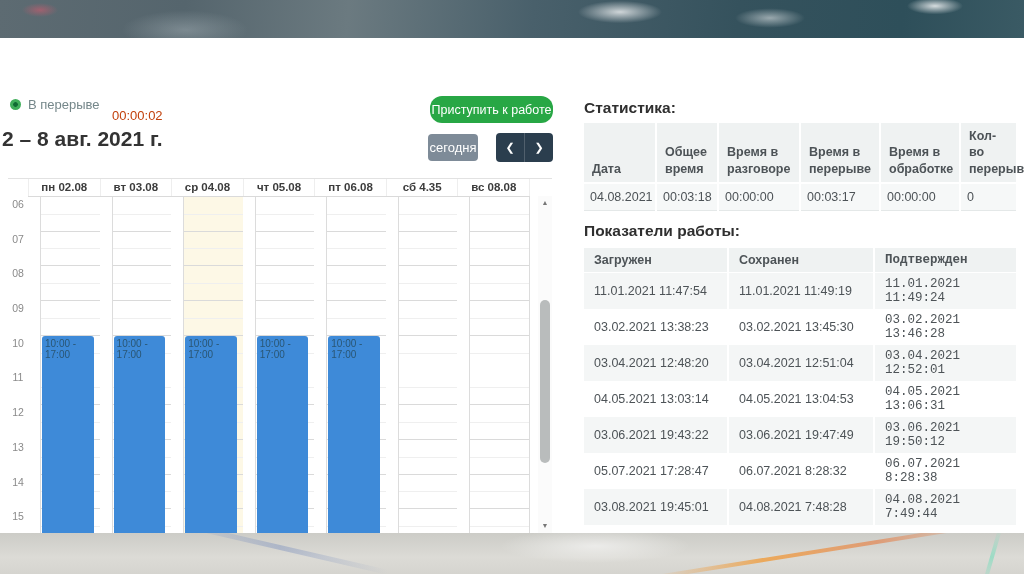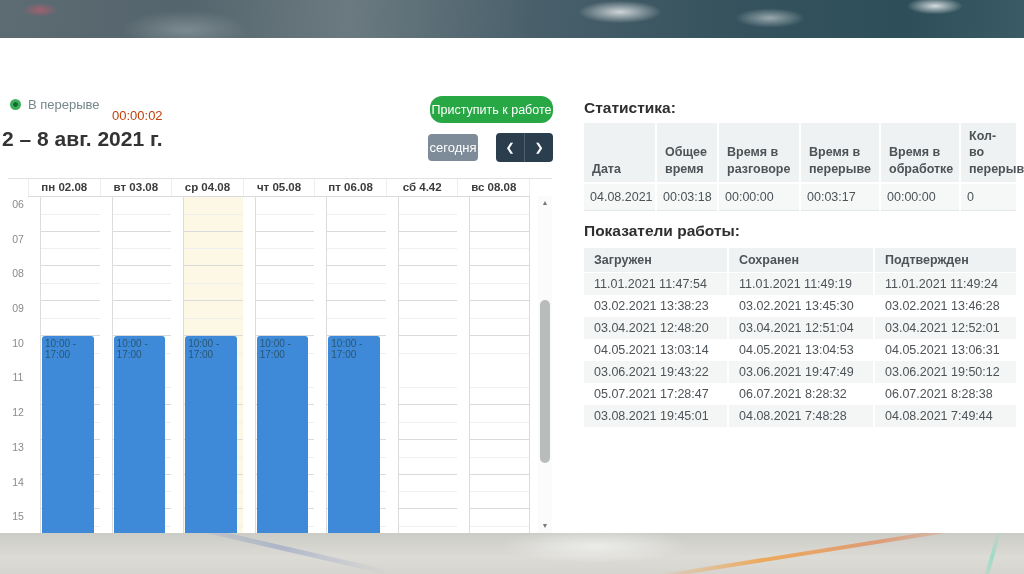--- a/index.html
+++ b/index.html
@@ -99,21 +99,21 @@
   .stats-table { position:absolute; left:0; top:41px; border-bottom:1px solid #e4e8e8; }
   .ind-table { position:absolute; left:0; top:166px; }
   th, td { font-size:12.5px; color:#4d5357; text-align:left; }
   th { font-weight:700; }
   .stats-table th { background:#eff2f2; vertical-align:bottom; padding:5px 8px; line-height:1.3;
     border-right:2px solid #fff; border-bottom:2px solid #fff; }
   .stats-table td { background:#f6f8f8; padding:6px 6px; border-right:2px solid #fff; }
   .stats-table th:last-child, .stats-table td:last-child { border-right:none; }
   .ind-table th { background:#eff2f2; padding:5px 10px; border-right:2px solid #fff; border-bottom:1px solid #fff; }
   .ind-table td { padding:4px 10px; border-right:2px solid #fff; }
-  .ind-table th:last-child, .ind-table td:last-child { border-right:none; }
+  .ind-table th:last-child, .ind-table td:last-child { border-right:none;font-family:Liberation Mono, monospace; }
   .ind-table tbody tr:nth-child(odd) td { background:#f4f6f6; }
   .ind-table tbody tr:nth-child(even) td { background:#ffffff; }
 </style>
 </head>
 <body>
 
 <div class="bg-top"></div>
 <div class="bg-bottom">
   <div class="streak blue"></div>
   <div class="streak white"></div>
@@ -170,21 +170,21 @@
     </button>
 </div>
 
 <div class="calendar">
   <div class="cal-head">
     <div class="cal-head-cell">пн 02.08</div>
     <div class="cal-head-cell">вт 03.08</div>
     <div class="cal-head-cell">ср 04.08</div>
     <div class="cal-head-cell">чт 05.08</div>
     <div class="cal-head-cell">пт 06.08</div>
-    <div class="cal-head-cell">сб 4.42</div>
+    <div class="cal-head-cell">сб 4.35</div>
     <div class="cal-head-cell">вс 08.08</div>
   </div>
   <div class="cal-body">
     <div class="time-label" style="top:2px">06</div>
     <div class="time-label" style="top:37px">07</div>
     <div class="time-label" style="top:71px">08</div>
     <div class="time-label" style="top:106px">09</div>
     <div class="time-label" style="top:141px">10</div>
     <div class="time-label" style="top:175px">11</div>
     <div class="time-label" style="top:210px">12</div>

